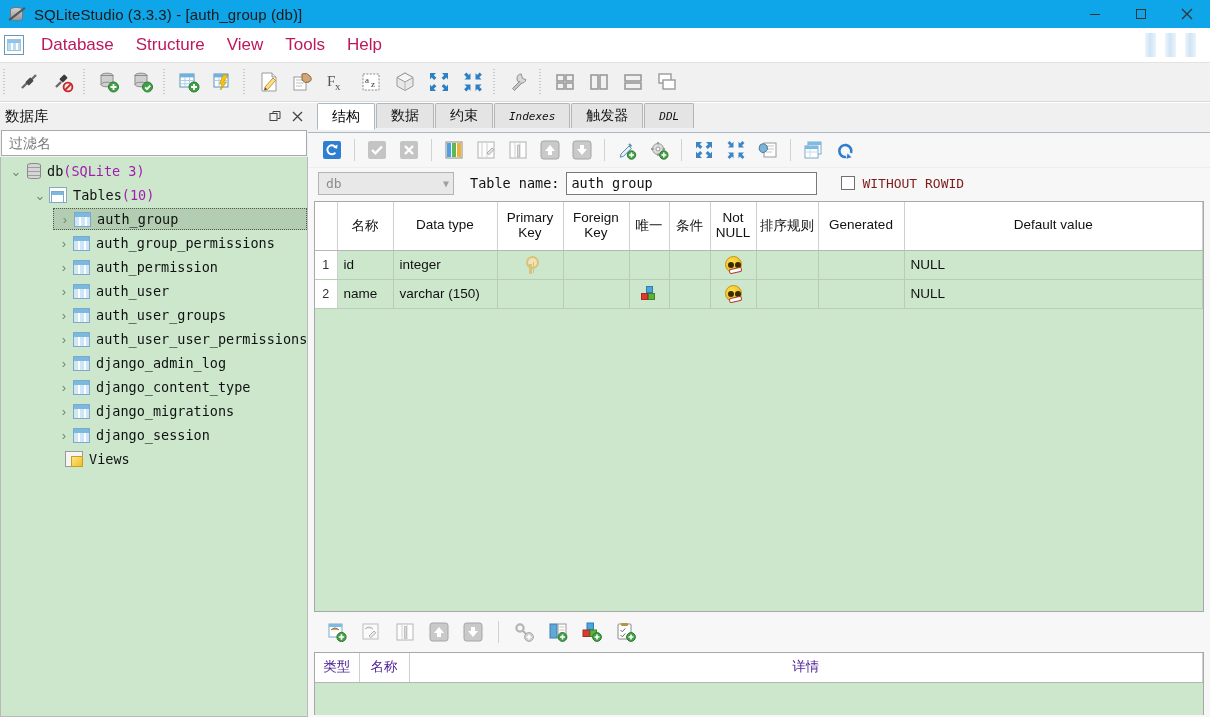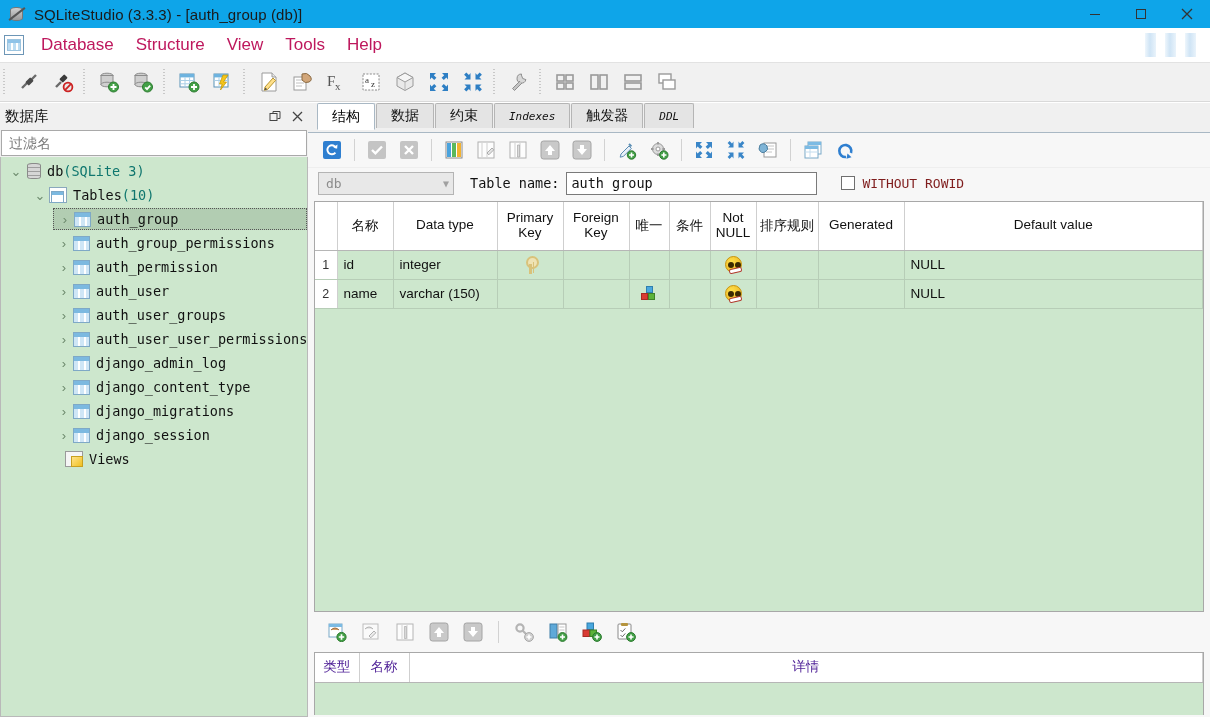--- a/index.html
+++ b/index.html
@@ -178,21 +178,21 @@
     background-image: linear-gradient(#7cb9e0,#7cb9e0);
     background-size: 100% 3px; background-repeat: no-repeat;
   }
   .ticon.views {
     width: 18px; height: 16px; border: 1px solid #9a9a9a; background: #f5f5f5;
   }
   .ticon.views::before {
     content:""; position:absolute; left:5px; top:4px; width:10px; height:9px;
     background: linear-gradient(135deg,#ffe38a,#f0c020); border: 1px solid #c8a020;
   }
-  .blue { color: #0f766e; }
+  .blue { color: #a21caf; }
   .tname { color: #111; }
 
   
   .work {
     position: absolute; left: 308px; top: 103px;
     width: 902px; height: 614px; background: #f7f7f7;
   }
   .tabbar {
     height: 30px; display: flex; align-items: flex-start;
     background: #f0f0f0; border-bottom: 1px solid #a9b8c4;

